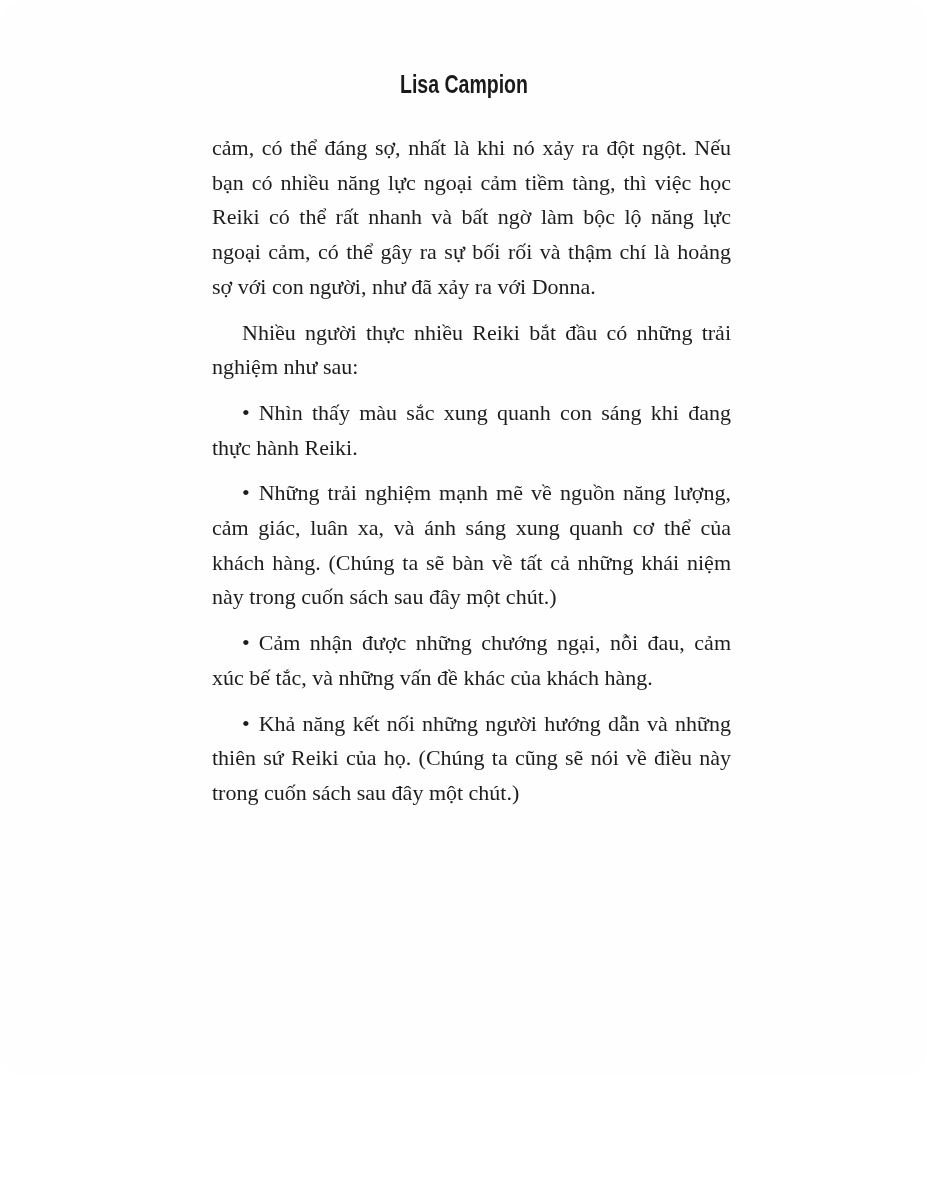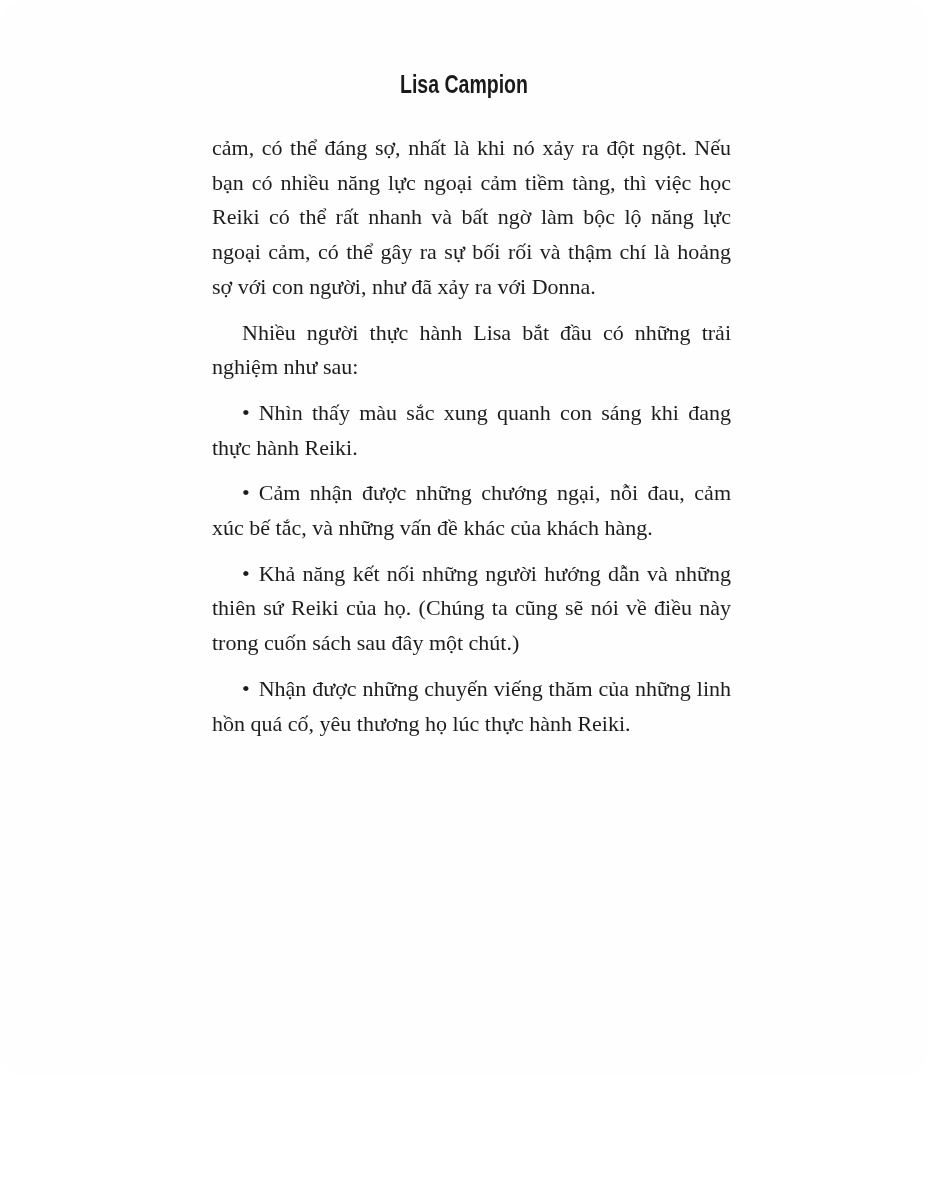--- a/index.html
+++ b/index.html
@@ -98,31 +98,31 @@
 <div class="page">
 
   <div class="running-header">
     <span class="title">Lisa Campion</span>
   </div>
 
   <div class="content">
 
     <p>cảm, có thể đáng sợ, nhất là khi nó xảy ra đột ngột. Nếu bạn có nhiều năng lực ngoại cảm tiềm tàng, thì việc học Reiki có thể rất nhanh và bất ngờ làm bộc lộ năng lực ngoại cảm, có thể gây ra sự bối rối và thậm chí là hoảng sợ với con người, như đã xảy ra với Donna.</p>
 
-    <p class="indented">Nhiều người thực hành Lisa bắt đầu có những trải nghiệm như sau:</p>
+    <p class="indented">Nhiều người thực nhiều Reiki bắt đầu có những trải nghiệm như sau:</p>
 
     <p class="indented"><span class="bullet-glyph">•</span><span>Nhìn thấy màu sắc xung quanh con sáng khi đang thực hành Reiki.</span></p>
 
 
+    <p class="indented"><span class="bullet-glyph">•</span><span>Những trải nghiệm mạnh mẽ về nguồn năng lượng, cảm giác, luân xa, và ánh sáng xung quanh cơ thể của khách hàng. (Chúng ta sẽ bàn về tất cả những khái niệm này trong cuốn sách sau đây một chút.)</span></p>
 
     <p class="indented"><span class="bullet-glyph">•</span><span>Cảm nhận được những chướng ngại, nỗi đau, cảm xúc bế tắc, và những vấn đề khác của khách hàng.</span></p>
 
     <p class="indented"><span class="bullet-glyph">•</span><span>Khả năng kết nối những người hướng dẫn và những thiên sứ Reiki của họ. (Chúng ta cũng sẽ nói về điều này trong cuốn sách sau đây một chút.)</span></p>
 
-    <p class="indented"><span class="bullet-glyph">•</span><span>Nhận được những chuyến viếng thăm của những linh hồn quá cố, yêu thương họ lúc thực hành Reiki.</span></p>
 
   </div>
 
   <div class="page-footer">
     <div class="page-number-badge">
       <svg width="64" height="64" viewBox="0 0 64 64">
         <g fill="none" stroke-linecap="round">
           <ellipse cx="32" cy="32" rx="24.5" ry="23.5" transform="rotate(-10 32 32)" stroke-width="2.4" opacity="0.9" stroke="#b5b5b5"></ellipse>
           <ellipse cx="33" cy="31" rx="22.5" ry="23.5" transform="rotate(14 32 32)" stroke-width="1.8" opacity="0.85" stroke="#cfcfcf"></ellipse>
           <path d="M 21 52.5 A 24 24 0 0 1 13.5 17" stroke-width="3.6" opacity="0.8" stroke="#a2a2a2"></path>

